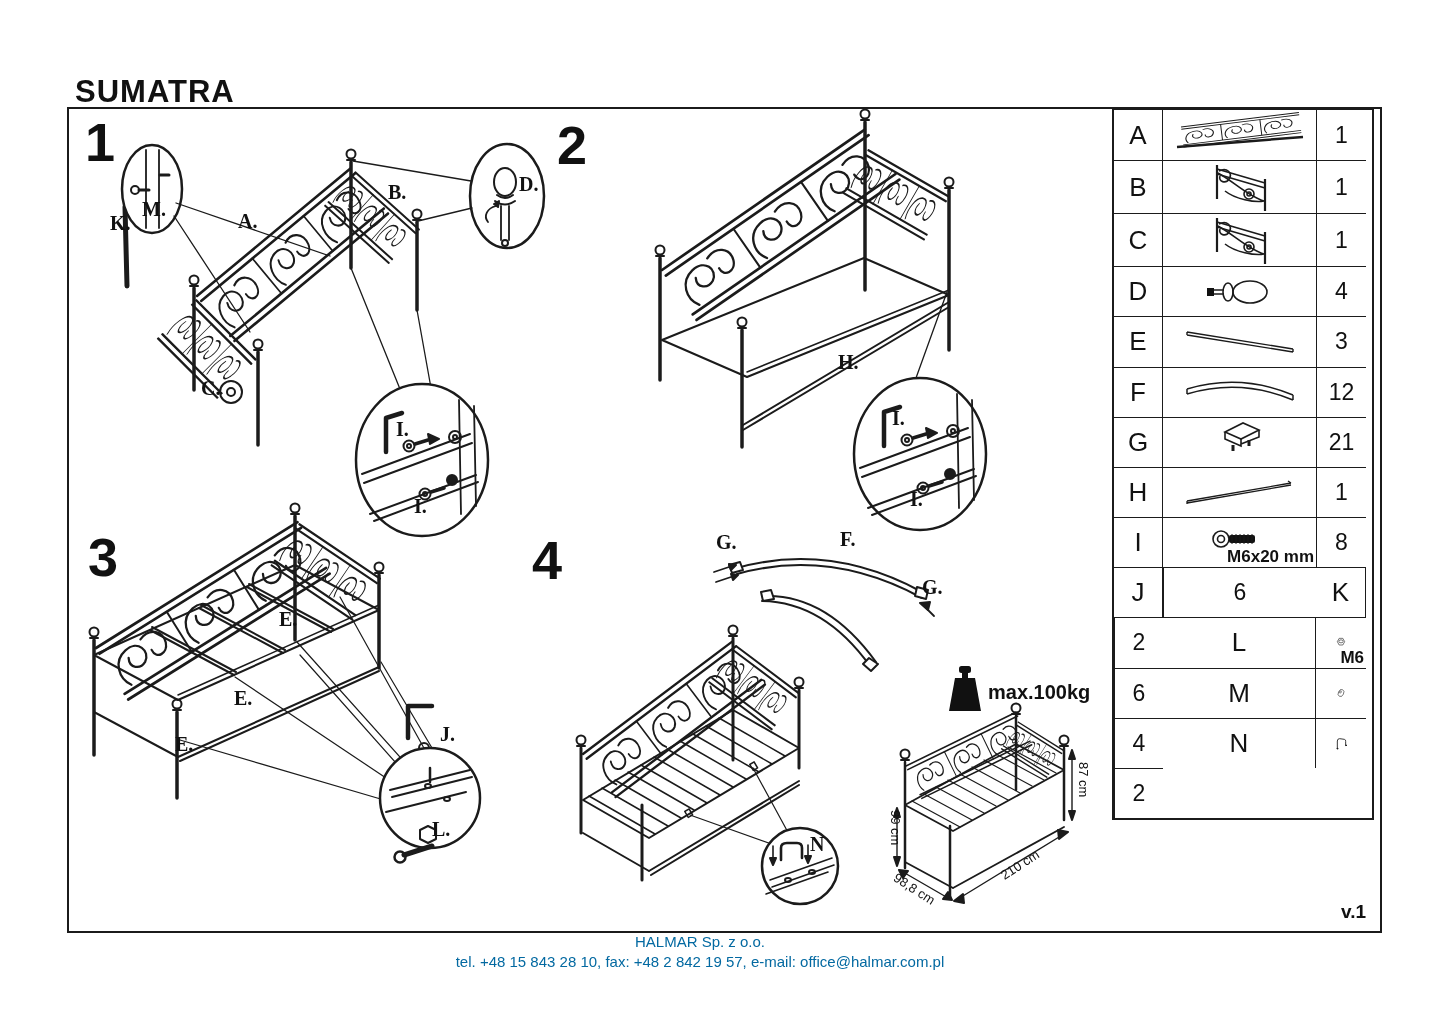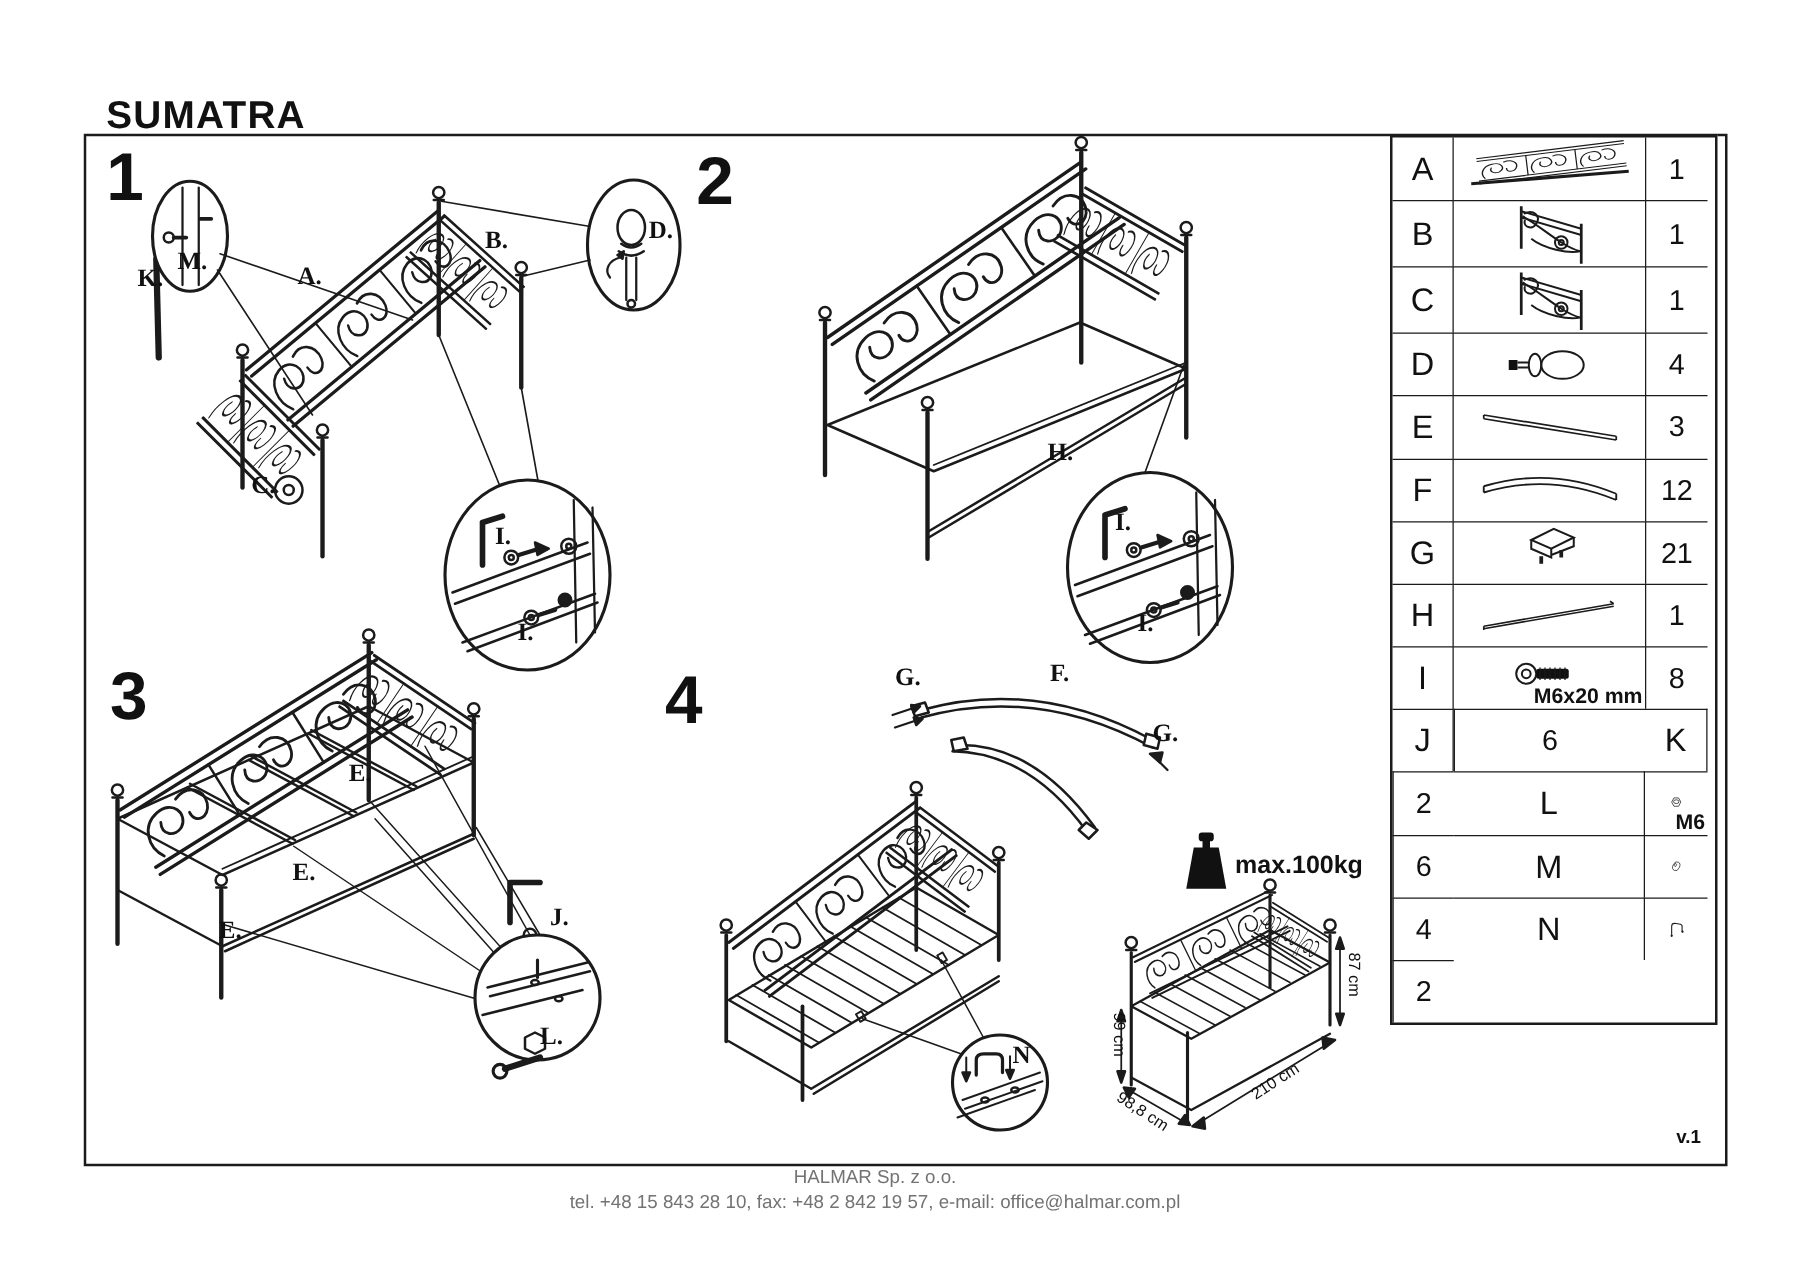--- a/index.html
+++ b/index.html
@@ -1,27 +1,27 @@
 <!DOCTYPE html>
 <html><head>
 <meta charset="utf-8">
 <style>
   html,body{margin:0;padding:0;background:#fff;}
   .page{position:relative;width:1445px;height:1026px;background:#fff;overflow:hidden;
         font-family:"Liberation Sans",sans-serif;color:#111;}
-  .title{position:absolute;left:85px;top:74px;font-size:31px;font-weight:bold;letter-spacing:1px;}
+  .title{position:absolute;left:75px;top:74px;font-size:31px;font-weight:bold;letter-spacing:1px;}
   .main-box{position:absolute;left:67px;top:107px;width:1311px;height:822px;border:2px solid #1b1b1b;}
   .art{position:absolute;left:0;top:0;}
   .stepnum{position:absolute;font-size:54px;font-weight:bold;line-height:1;}
   .ann{position:absolute;font-family:"Liberation Serif",serif;font-weight:bold;font-size:20px;line-height:1;}
   .dim{position:absolute;font-size:13px;white-space:nowrap;transform-origin:0 0;}
   .maxload{position:absolute;left:988px;top:681px;font-size:20px;font-weight:bold;}
-  .version{position:absolute;left:1341px;top:901px;font-size:15px;font-weight:bold;}
+  .version{position:absolute;left:1341px;top:901px;font-size:19px;font-weight:bold;}
   .footer{position:absolute;left:0;top:932px;width:1400px;text-align:center;
-          font-size:15px;line-height:19.5px;color:#737373;}
+          font-size:15px;line-height:19.5px;color:#0369a1;}
   .parts-table{position:absolute;left:1112px;top:108px;width:258px;height:708px;
                border:2px solid #1b1b1b;display:grid;
                grid-template-columns:49px 153px 50px;grid-auto-rows:1fr;background:#fff;}
   .pt-cell{display:flex;align-items:center;justify-content:center;position:relative;}
   .pt-cell:nth-child(n+4){border-top:1.5px solid #1b1b1b;}
   .pt-letter{font-size:26px;border-right:1.5px solid #1b1b1b;}
   .pt-qty{font-size:23px;border-left:1.5px solid #1b1b1b;}
   .psize{position:absolute;right:2px;bottom:0px;font-size:17px;font-weight:bold;}
   svg{display:block;}
 </style>

